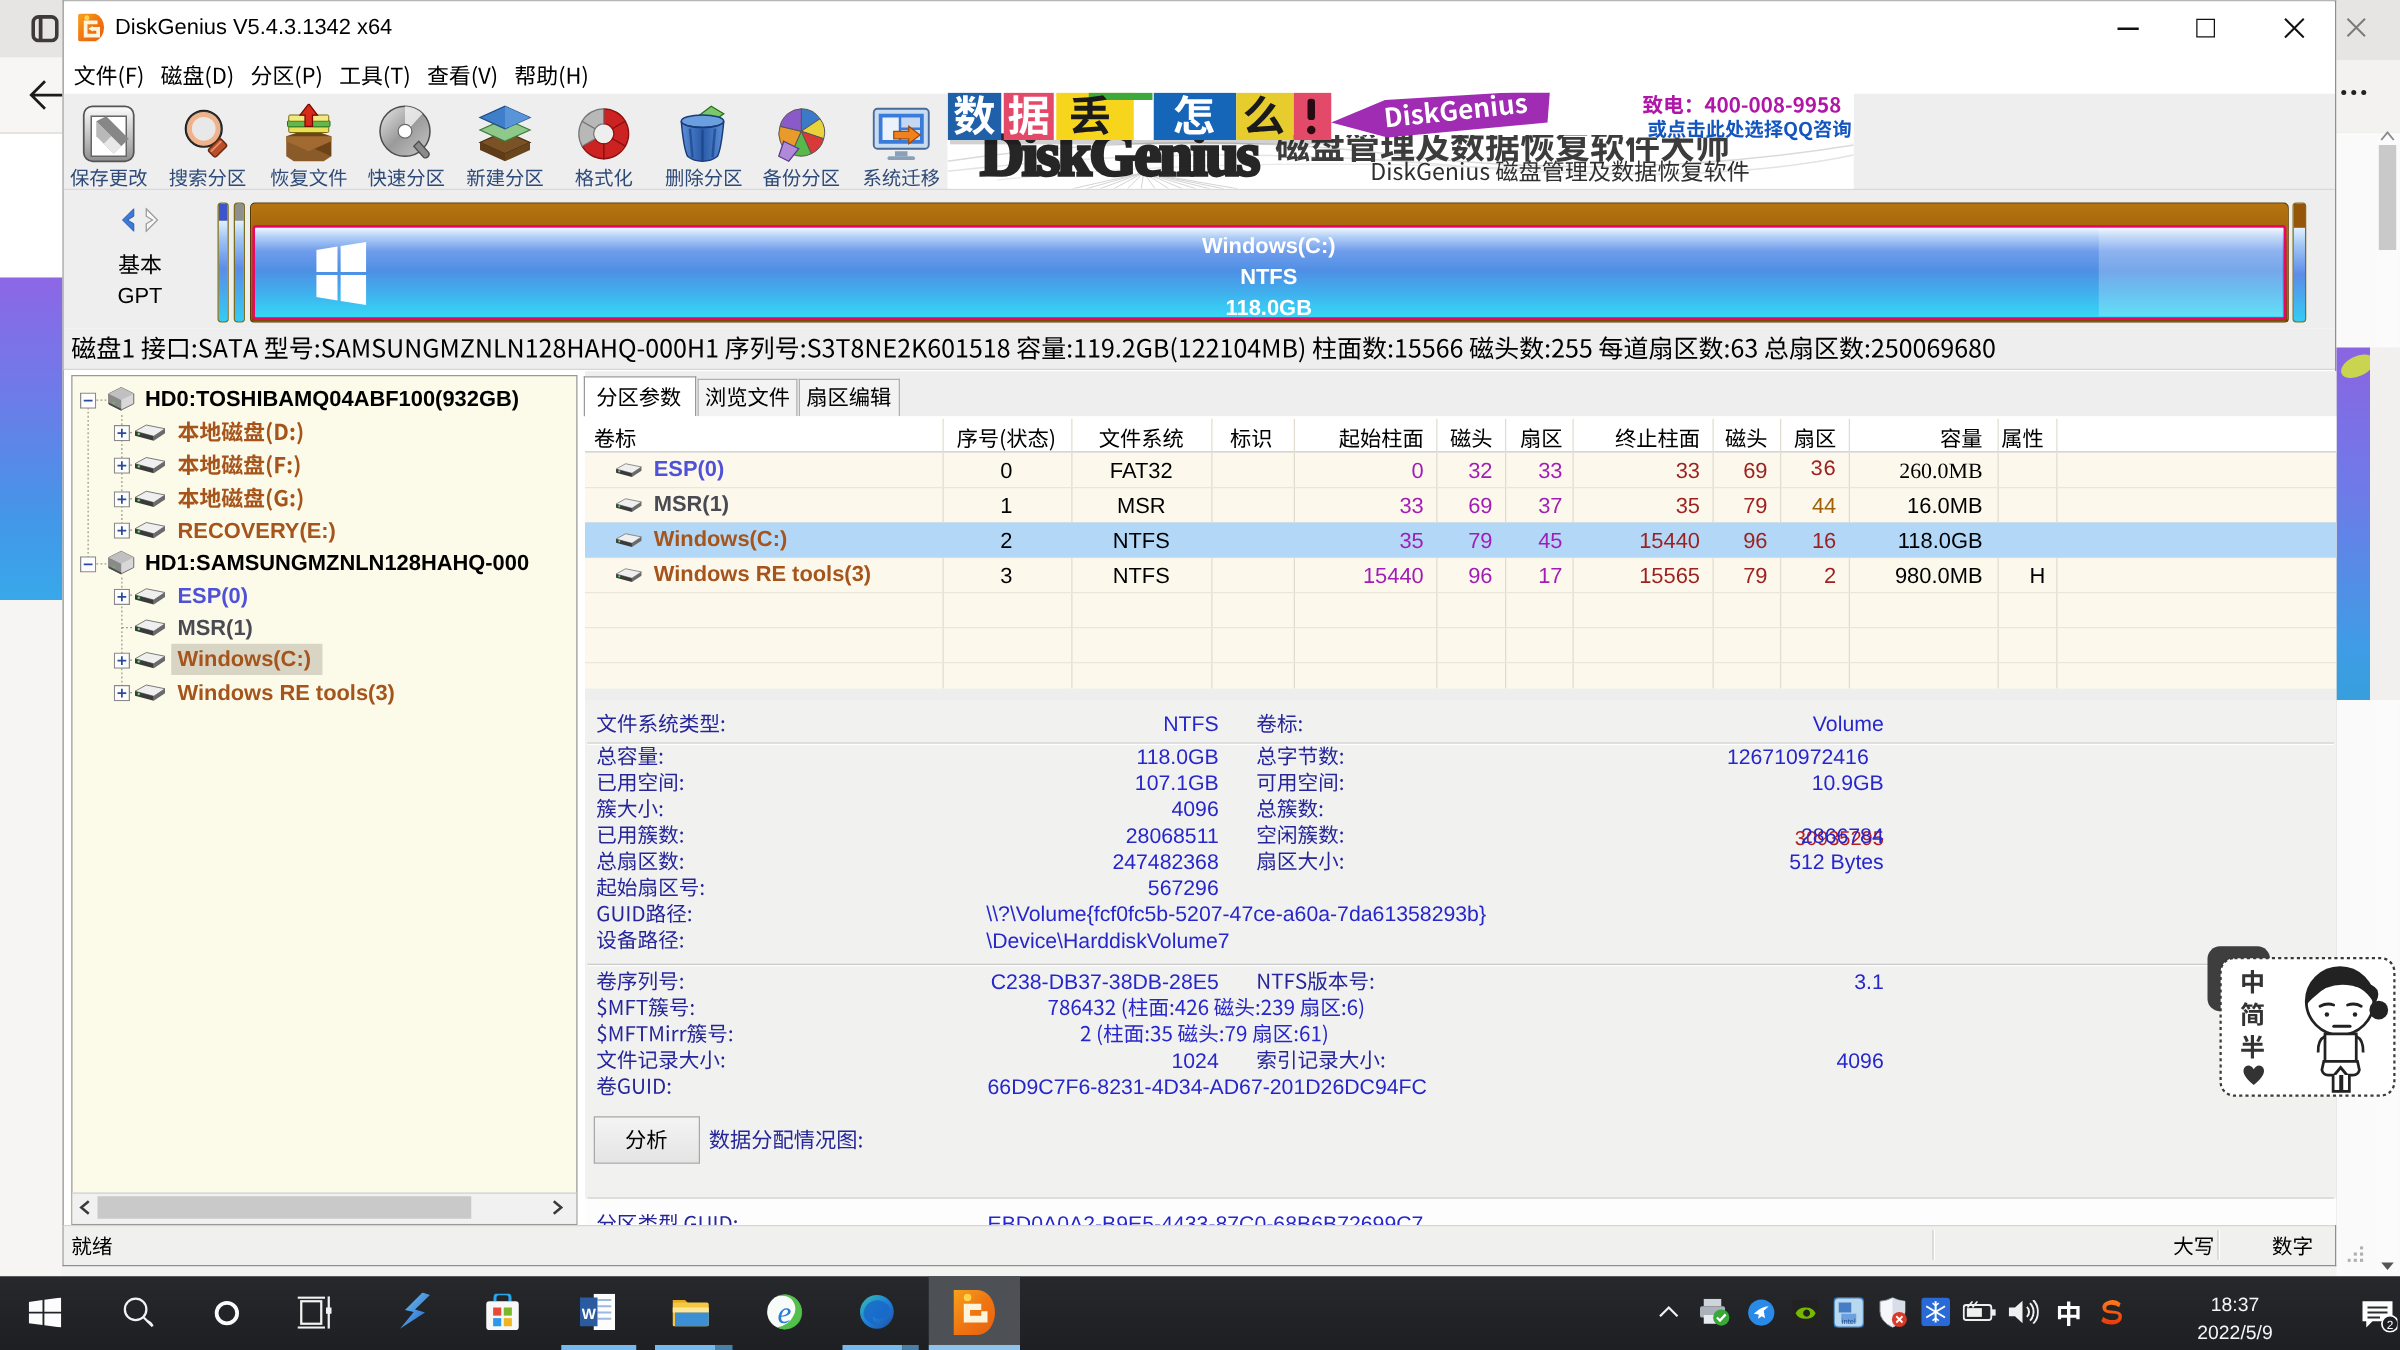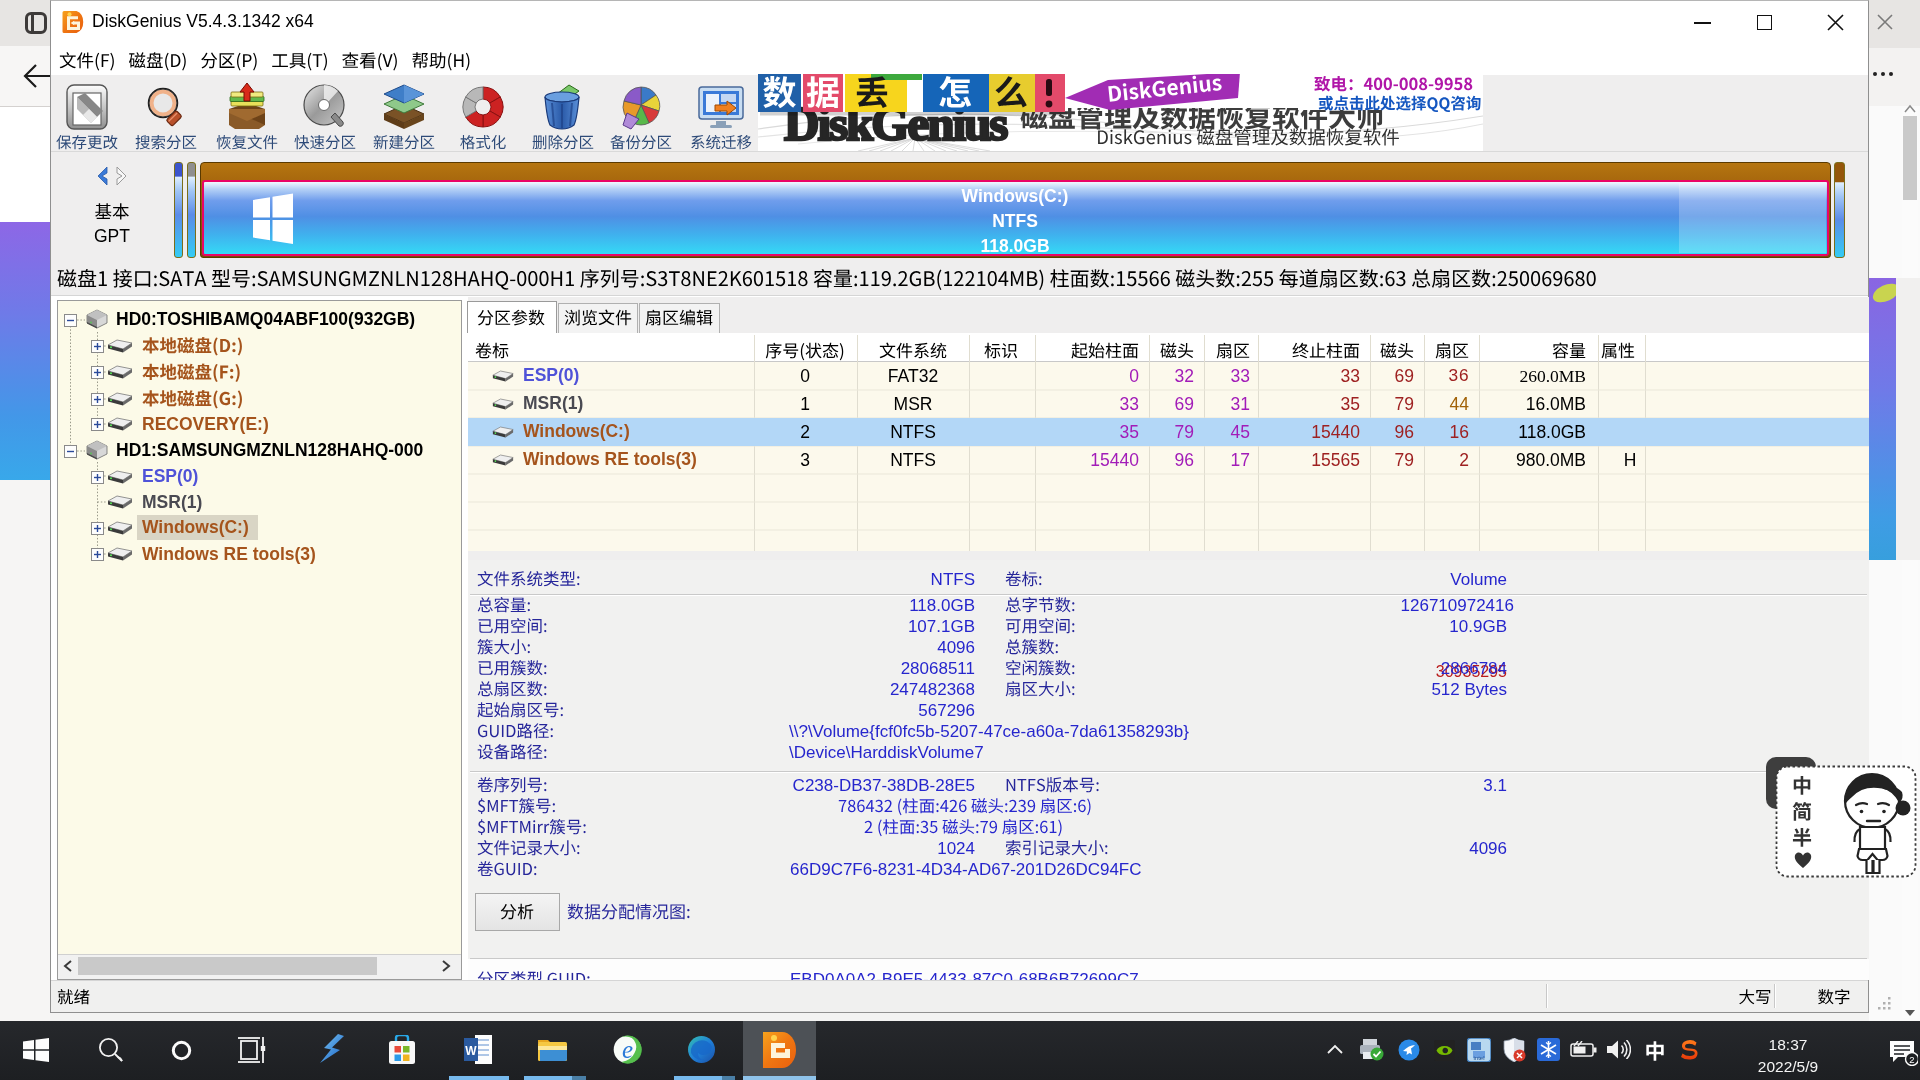--- a/index.html
+++ b/index.html
@@ -712,21 +712,21 @@
     <path d="M1 6 L10 1 L25 4 L16 10 z" fill="#efefef" stroke="#7a7a7a" stroke-width="0.8"></path>
     <path d="M1 6 L16 10 L16 13.5 L1 9.5 z" fill="#3a3a3a"></path>
     <path d="M25 4 L16 10 L16 13.5 L25 7.5 z" fill="#6a6a6a"></path>
     <circle cx="4" cy="8.2" r="1" fill="#58e858"></circle>
   </svg>
 <div style="position:absolute;left:523px;top:393px;font-family:'Liberation Sans',sans-serif;font-size:17.5px;font-weight:bold;color:#4a4a52;white-space:nowrap;line-height:1.2">MSR(1)</div>
 <div style="position:absolute;left:805px;transform:translateX(-50%);top:394px;font-family:'Liberation Sans',sans-serif;font-size:17.5px;font-weight:normal;color:#000;white-space:nowrap;line-height:1.2">1</div>
 <div style="position:absolute;left:913px;transform:translateX(-50%);top:394px;font-family:'Liberation Sans',sans-serif;font-size:17.5px;font-weight:normal;color:#000;white-space:nowrap;line-height:1.2">MSR</div>
 <div style="position:absolute;right:781px;top:394px;font-family:'Liberation Sans',sans-serif;font-size:17.5px;font-weight:normal;color:#a21cb8;white-space:nowrap;line-height:1.2">33</div>
 <div style="position:absolute;right:726px;top:394px;font-family:'Liberation Sans',sans-serif;font-size:17.5px;font-weight:normal;color:#a21cb8;white-space:nowrap;line-height:1.2">69</div>
-<div style="position:absolute;right:670px;top:394px;font-family:'Liberation Sans',sans-serif;font-size:17.5px;font-weight:normal;color:#a21cb8;white-space:nowrap;line-height:1.2">31</div>
+<div style="position:absolute;right:670px;top:394px;font-family:'Liberation Sans',sans-serif;font-size:17.5px;font-weight:normal;color:#a21cb8;white-space:nowrap;line-height:1.2">37</div>
 <div style="position:absolute;right:560px;top:394px;font-family:'Liberation Sans',sans-serif;font-size:17.5px;font-weight:normal;color:#9e2121;white-space:nowrap;line-height:1.2">35</div>
 <div style="position:absolute;right:506px;top:394px;font-family:'Liberation Sans',sans-serif;font-size:17.5px;font-weight:normal;color:#9e2121;white-space:nowrap;line-height:1.2">79</div>
 <div style="position:absolute;right:451px;top:394px;font-family:'Liberation Sans',sans-serif;font-size:17.5px;font-weight:normal;color:#a16207;white-space:nowrap;line-height:1.2">44</div>
 <div style="position:absolute;right:334px;top:394px;font-family:'Liberation Sans',sans-serif;font-size:17.5px;font-weight:normal;color:#000;white-space:nowrap;line-height:1.2">16.0MB</div>
 <svg style="position:absolute;left:492px;top:425.5px" width="22" height="13" viewBox="0 0 26 15">
     <path d="M1 6 L10 1 L25 4 L16 10 z" fill="#efefef" stroke="#7a7a7a" stroke-width="0.8"></path>
     <path d="M1 6 L16 10 L16 13.5 L1 9.5 z" fill="#3a3a3a"></path>
     <path d="M25 4 L16 10 L16 13.5 L25 7.5 z" fill="#6a6a6a"></path>
     <circle cx="4" cy="8.2" r="1" fill="#58e858"></circle>
   </svg>
@@ -764,21 +764,21 @@
 <div style="position:absolute;left:470px;top:594px;width:1397px;height:1px;background:#c9c9c9"></div>
 <div style="position:absolute;left:470px;top:595px;width:1397px;height:1px;background:#ffffff"></div>
 <div style="position:absolute;right:945px;top:596px;font-family:'Liberation Sans',sans-serif;font-size:17px;font-weight:normal;color:#2626cd;white-space:nowrap;line-height:1.2">118.0GB</div>
 <div style="position:absolute;right:945px;top:617px;font-family:'Liberation Sans',sans-serif;font-size:17px;font-weight:normal;color:#2626cd;white-space:nowrap;line-height:1.2">107.1GB</div>
 <div style="position:absolute;right:945px;top:638px;font-family:'Liberation Sans',sans-serif;font-size:17px;font-weight:normal;color:#2626cd;white-space:nowrap;line-height:1.2">4096</div>
 <div style="position:absolute;right:945px;top:659px;font-family:'Liberation Sans',sans-serif;font-size:17px;font-weight:normal;color:#2626cd;white-space:nowrap;line-height:1.2">28068511</div>
 <div style="position:absolute;right:945px;top:680px;font-family:'Liberation Sans',sans-serif;font-size:17px;font-weight:normal;color:#2626cd;white-space:nowrap;line-height:1.2">247482368</div>
 <div style="position:absolute;right:945px;top:701px;font-family:'Liberation Sans',sans-serif;font-size:17px;font-weight:normal;color:#2626cd;white-space:nowrap;line-height:1.2">567296</div>
 <div style="position:absolute;left:789px;top:722px;font-family:'Liberation Sans',sans-serif;font-size:17px;font-weight:normal;color:#2626cd;white-space:nowrap;line-height:1.2">\\?\Volume{fcf0fc5b-5207-47ce-a60a-7da61358293b}</div>
 <div style="position:absolute;left:789px;top:743px;font-family:'Liberation Sans',sans-serif;font-size:17px;font-weight:normal;color:#2626cd;white-space:nowrap;line-height:1.2">\Device\HarddiskVolume7</div>
-<div style="position:absolute;right:406px;top:596px;font-family:'Liberation Sans',sans-serif;font-size:17px;font-weight:normal;color:#2626cd;white-space:nowrap;line-height:1.2">126710972416</div>
+<div style="position:absolute;right:425px;top:596px;font-family:'Liberation Sans',sans-serif;font-size:17px;font-weight:normal;color:#2626cd;white-space:nowrap;line-height:1.2">126710972416</div>
 <div style="position:absolute;right:413px;top:617px;font-family:'Liberation Sans',sans-serif;font-size:17px;font-weight:normal;color:#2626cd;white-space:nowrap;line-height:1.2">10.9GB</div>
 <div style="position:absolute;right:413px;top:662px;font-family:'Liberation Sans',sans-serif;font-size:16px;font-weight:normal;color:#b91c1c;white-space:nowrap;line-height:1.2">30935295</div>
 <div style="position:absolute;right:413px;top:659px;font-family:'Liberation Sans',sans-serif;font-size:17px;font-weight:normal;color:#2626cd;white-space:nowrap;line-height:1.2">2866784</div>
 <div style="position:absolute;right:413px;top:680px;font-family:'Liberation Sans',sans-serif;font-size:17px;font-weight:normal;color:#2626cd;white-space:nowrap;line-height:1.2">512 Bytes</div>
 <div style="position:absolute;left:470px;top:771px;width:1397px;height:1px;background:#c9c9c9"></div>
 <div style="position:absolute;left:470px;top:772px;width:1397px;height:1px;background:#ffffff"></div>
 <div style="position:absolute;right:945px;top:776px;font-family:'Liberation Sans',sans-serif;font-size:17px;font-weight:normal;color:#2626cd;white-space:nowrap;line-height:1.2">C238-DB37-38DB-28E5</div>
 <div style="position:absolute;right:413px;top:776px;font-family:'Liberation Sans',sans-serif;font-size:17px;font-weight:normal;color:#2626cd;white-space:nowrap;line-height:1.2">3.1</div>
 <div style="position:absolute;right:945px;top:839px;font-family:'Liberation Sans',sans-serif;font-size:17px;font-weight:normal;color:#2626cd;white-space:nowrap;line-height:1.2">1024</div>
 <div style="position:absolute;right:413px;top:839px;font-family:'Liberation Sans',sans-serif;font-size:17px;font-weight:normal;color:#2626cd;white-space:nowrap;line-height:1.2">4096</div>

